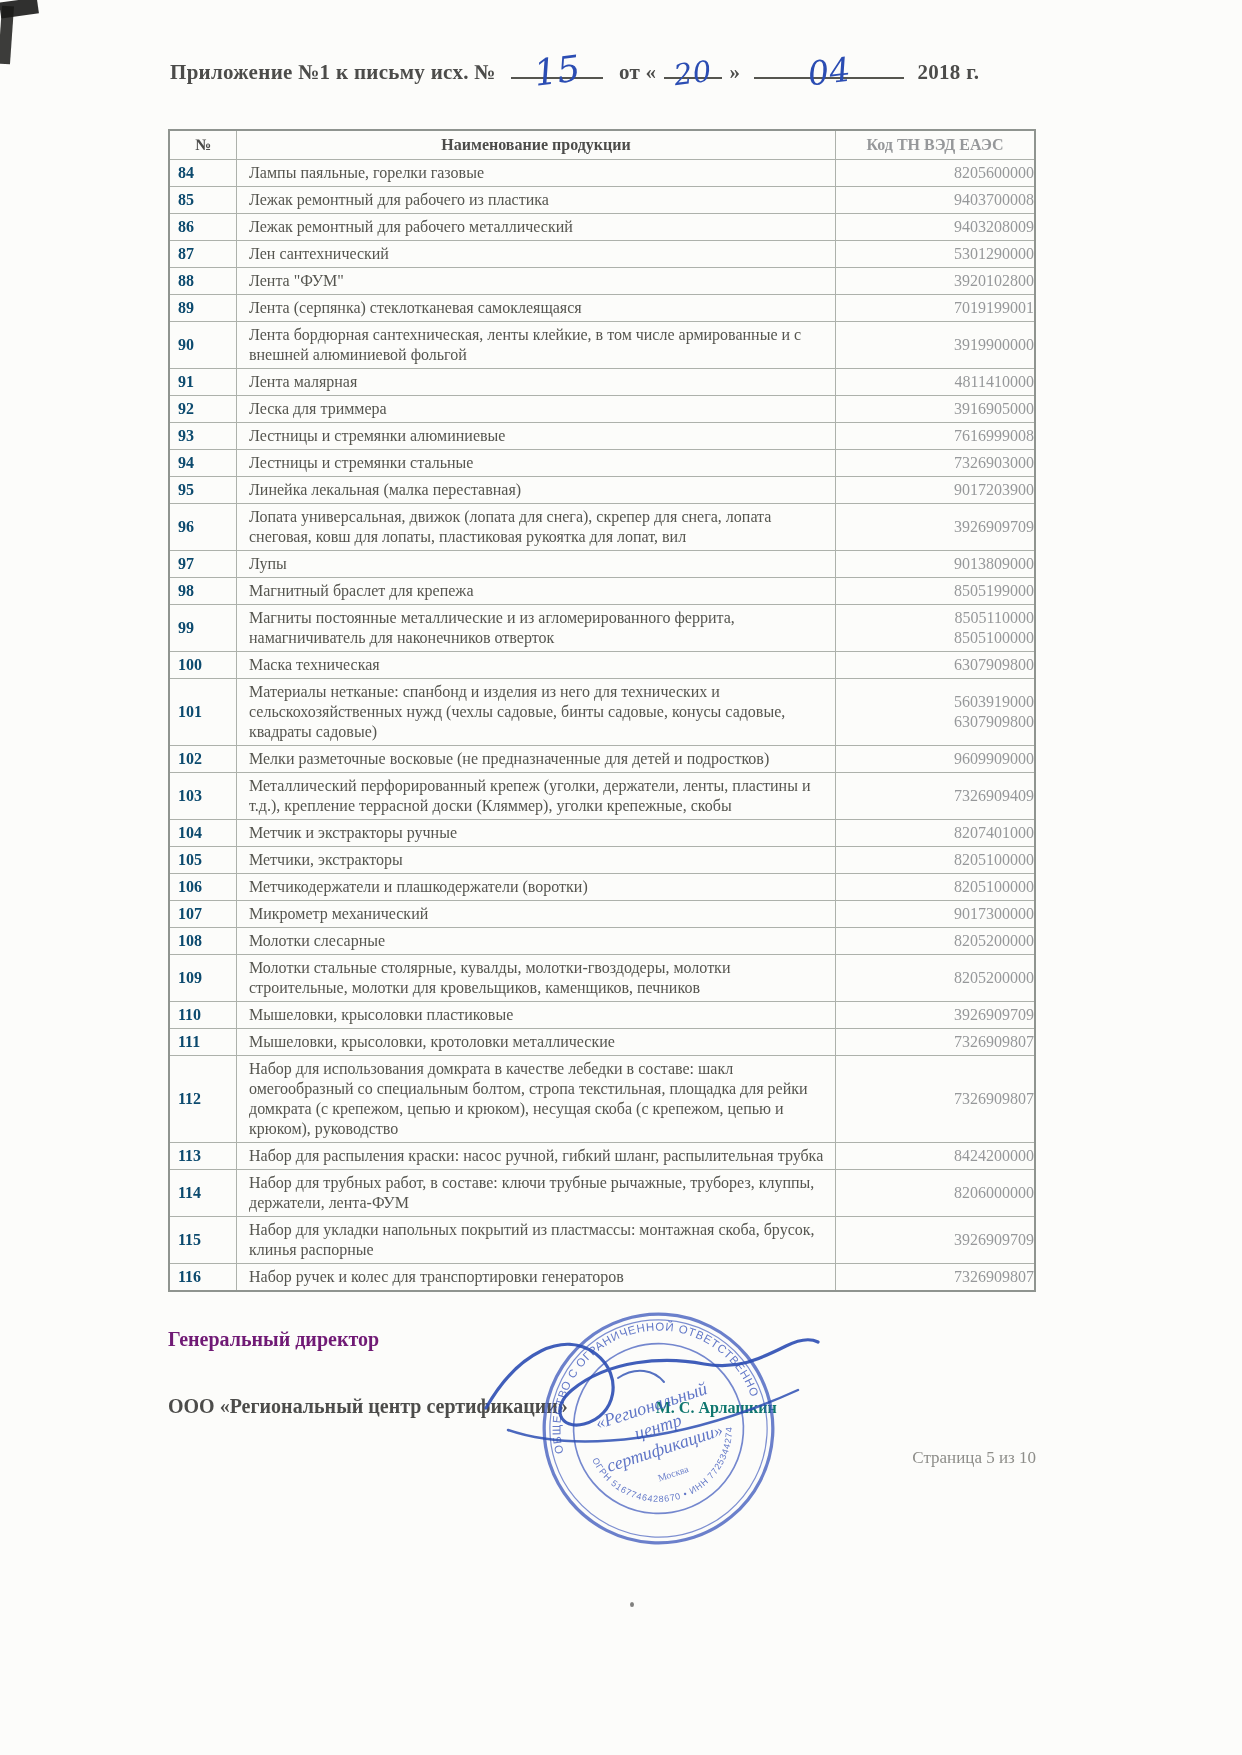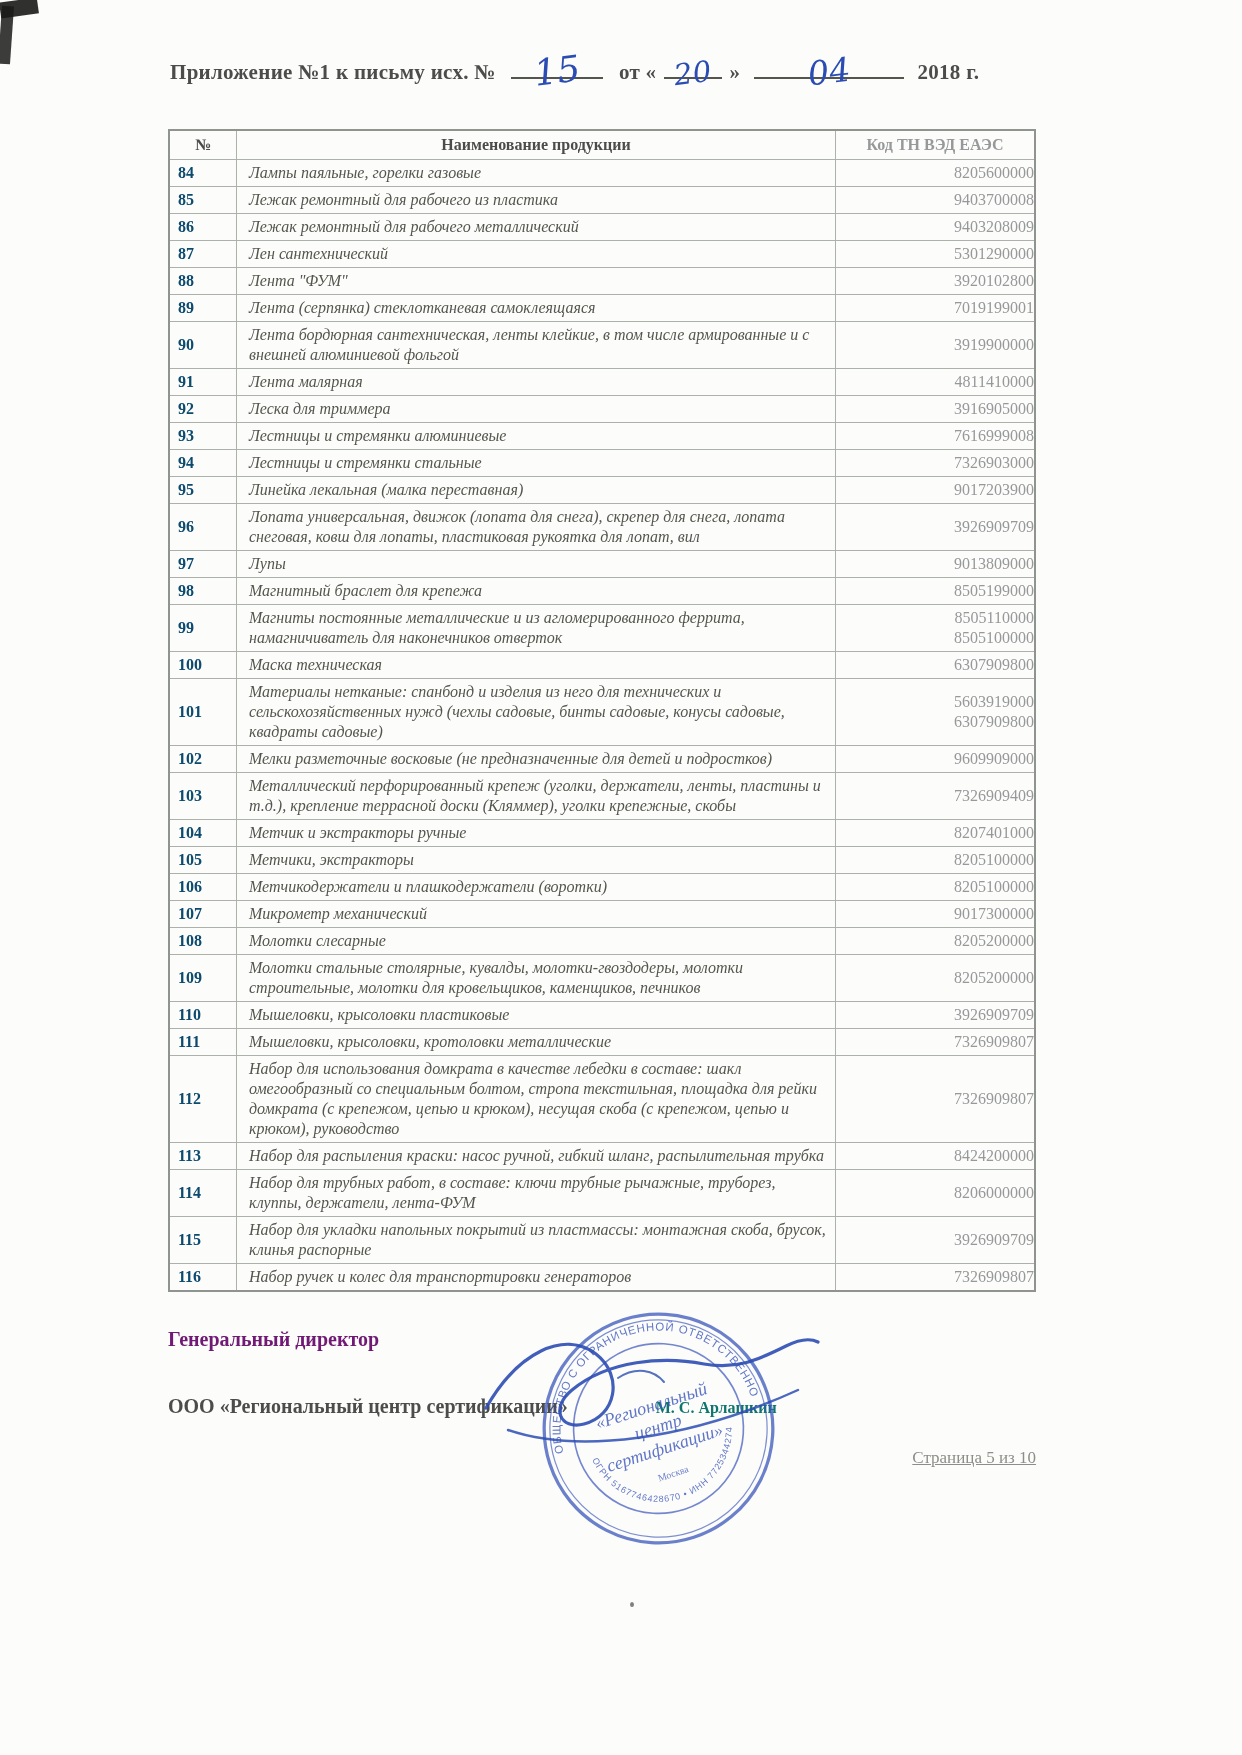--- a/index.html
+++ b/index.html
@@ -43,30 +43,30 @@
   table.products { border-collapse:collapse; width:100%; border:2px solid #8f948f; }
   .products th, .products td {
     border:1px solid #adb1ab;
     font-size:16px; line-height:1.25;
     padding:3px 8px;
     vertical-align:middle;
   }
   .products th { font-weight:bold; text-align:center; color:#4c4c4a; padding:4px 8px; }
   .products th.th-code { color:#96989a; }
   td.c-num  { width:50px; text-align:left; color:#0c4a6e;font-weight:bold; }
-  td.c-name { text-align:left; padding-left:12px; color:#55554f;font-style:italic; }
+  td.c-name { text-align:left; padding-left:12px; color:#55554f; }
   td.c-code { width:190px; text-align:right; padding-right:0; color:#96989a; }
 
   
   .footer { position:relative; margin-top:36px; height:420px; }
   .director-line { font-size:20px; font-weight:bold; color:#701a75; }
   .company-row { display:flex; align-items:baseline; margin-top:44px; }
   .company-name { font-size:20px; font-weight:bold; color:#4c4c4a; }
   .signer-name  { font-size:16px; font-weight:bold; color:#0f766e; margin-left:88px; }
-  .page-number  { text-align:right; font-size:17px; color:#8d8d89; margin-top:30px;text-decoration:underline; }
+  .page-number  { text-align:right; font-size:17px; color:#8d8d89; margin-top:30px; }
 
   .stamp-wrap { position:absolute; left:368px; top:-22px; width:245px; height:245px; opacity:.88; pointer-events:none; }
   .sign-wrap  { position:absolute; left:300px; top:-16px; width:360px; height:160px; pointer-events:none; }
 </style>
 </head>
 <body>
 
 <div class="page">
 
   <div class="artifact art-corner-a"></div>

